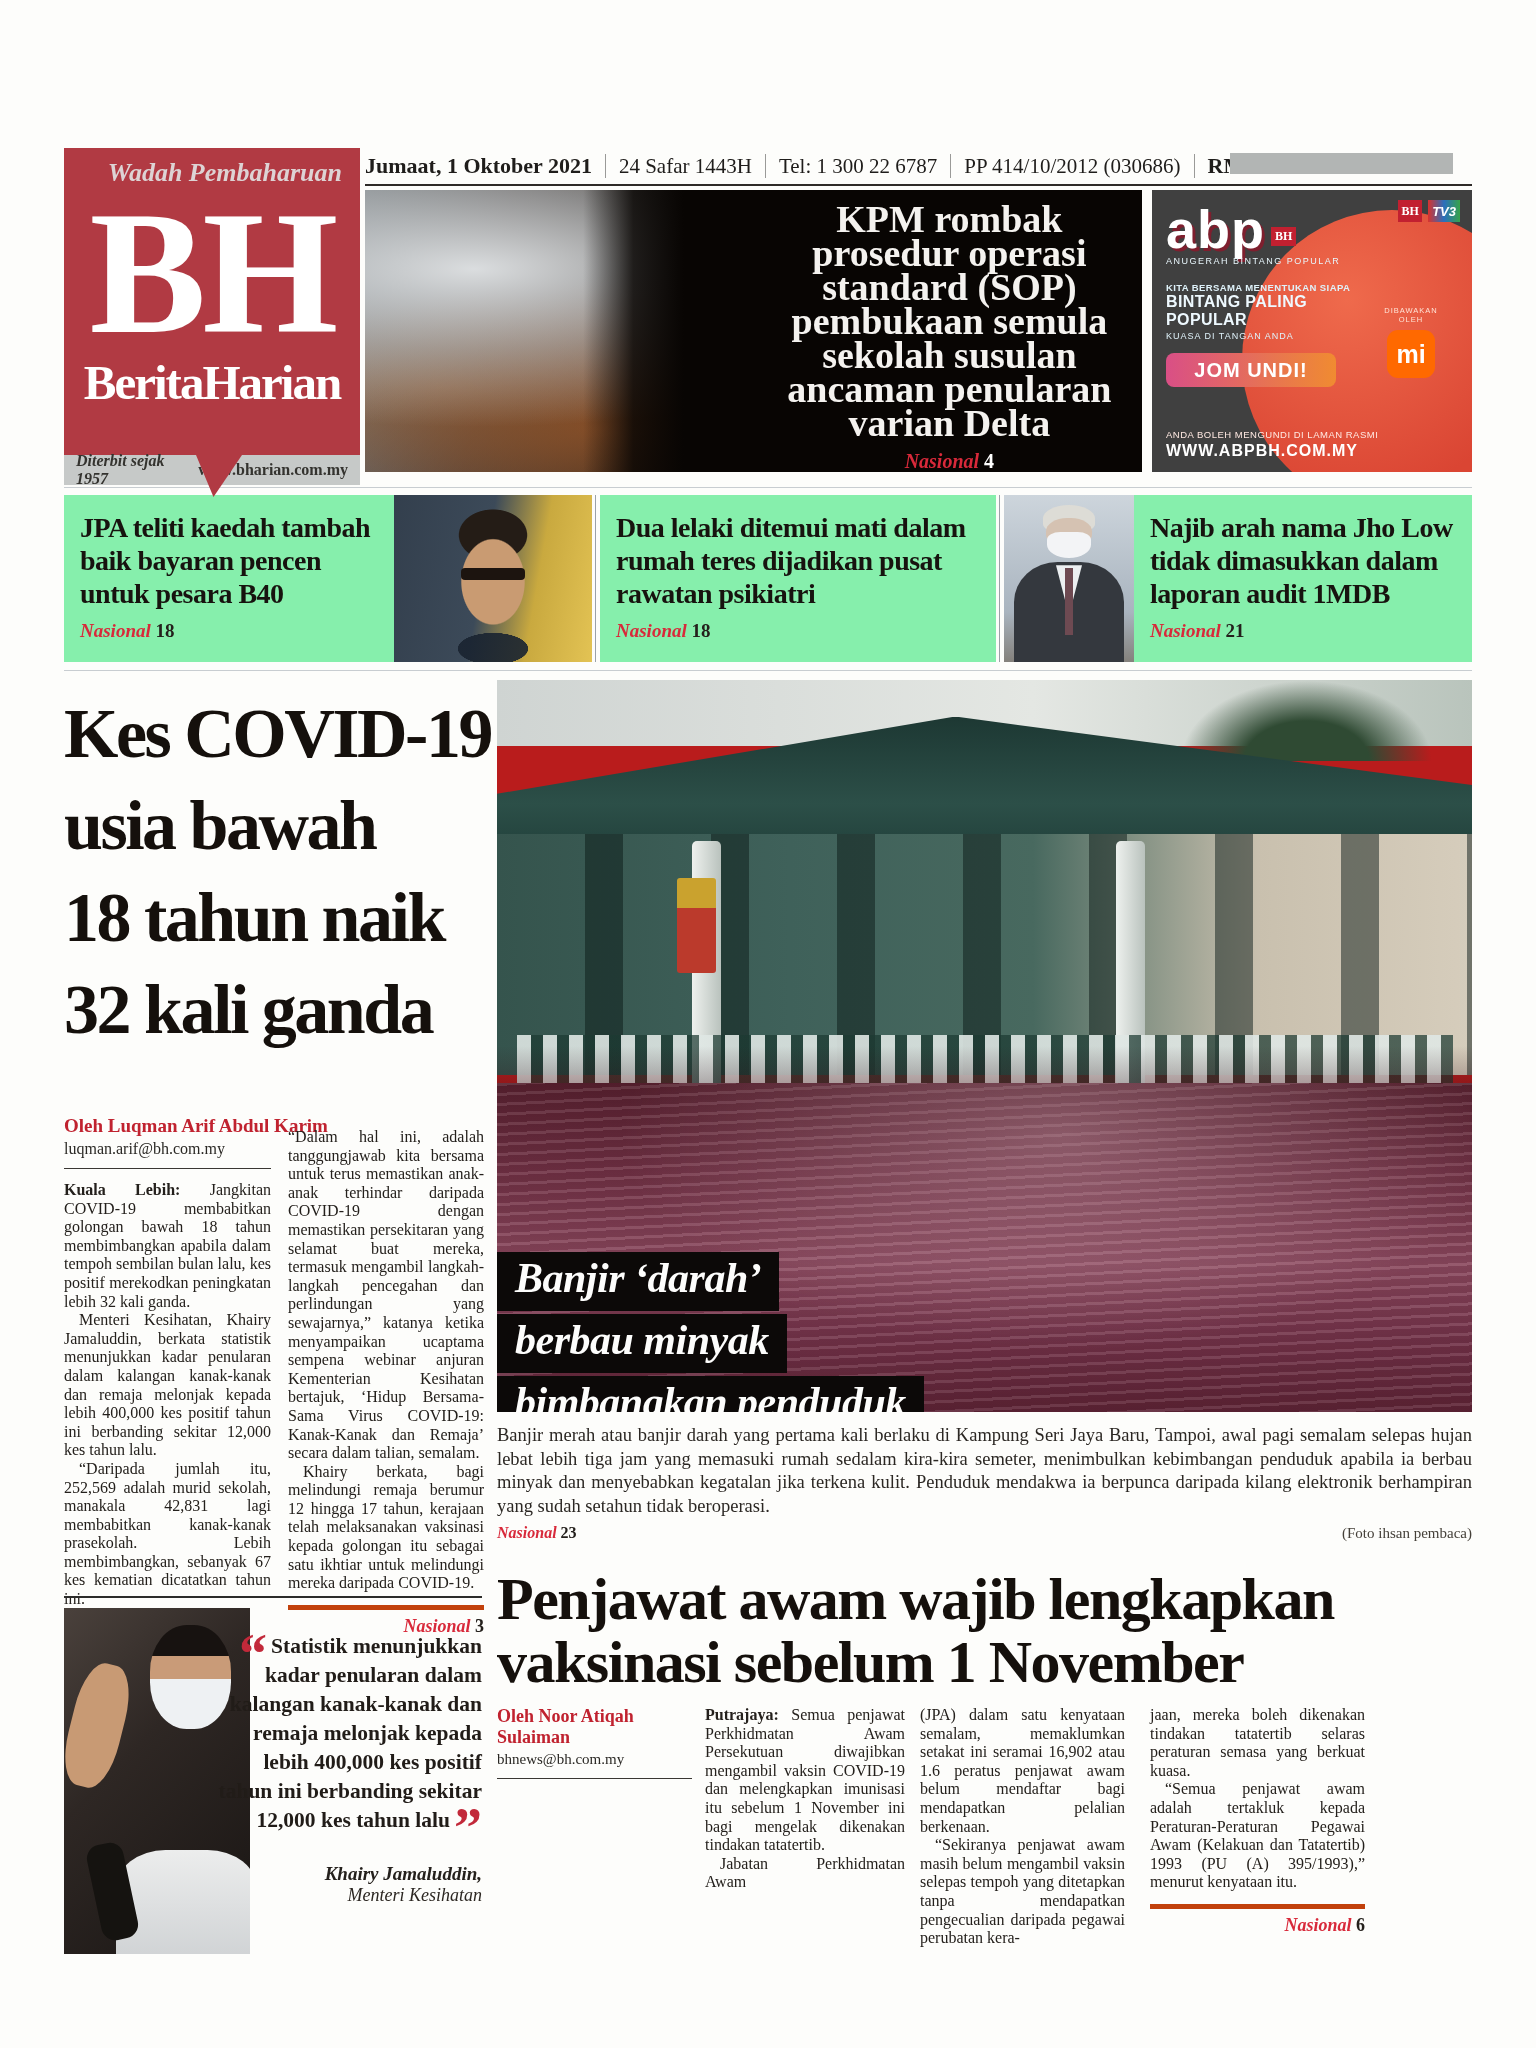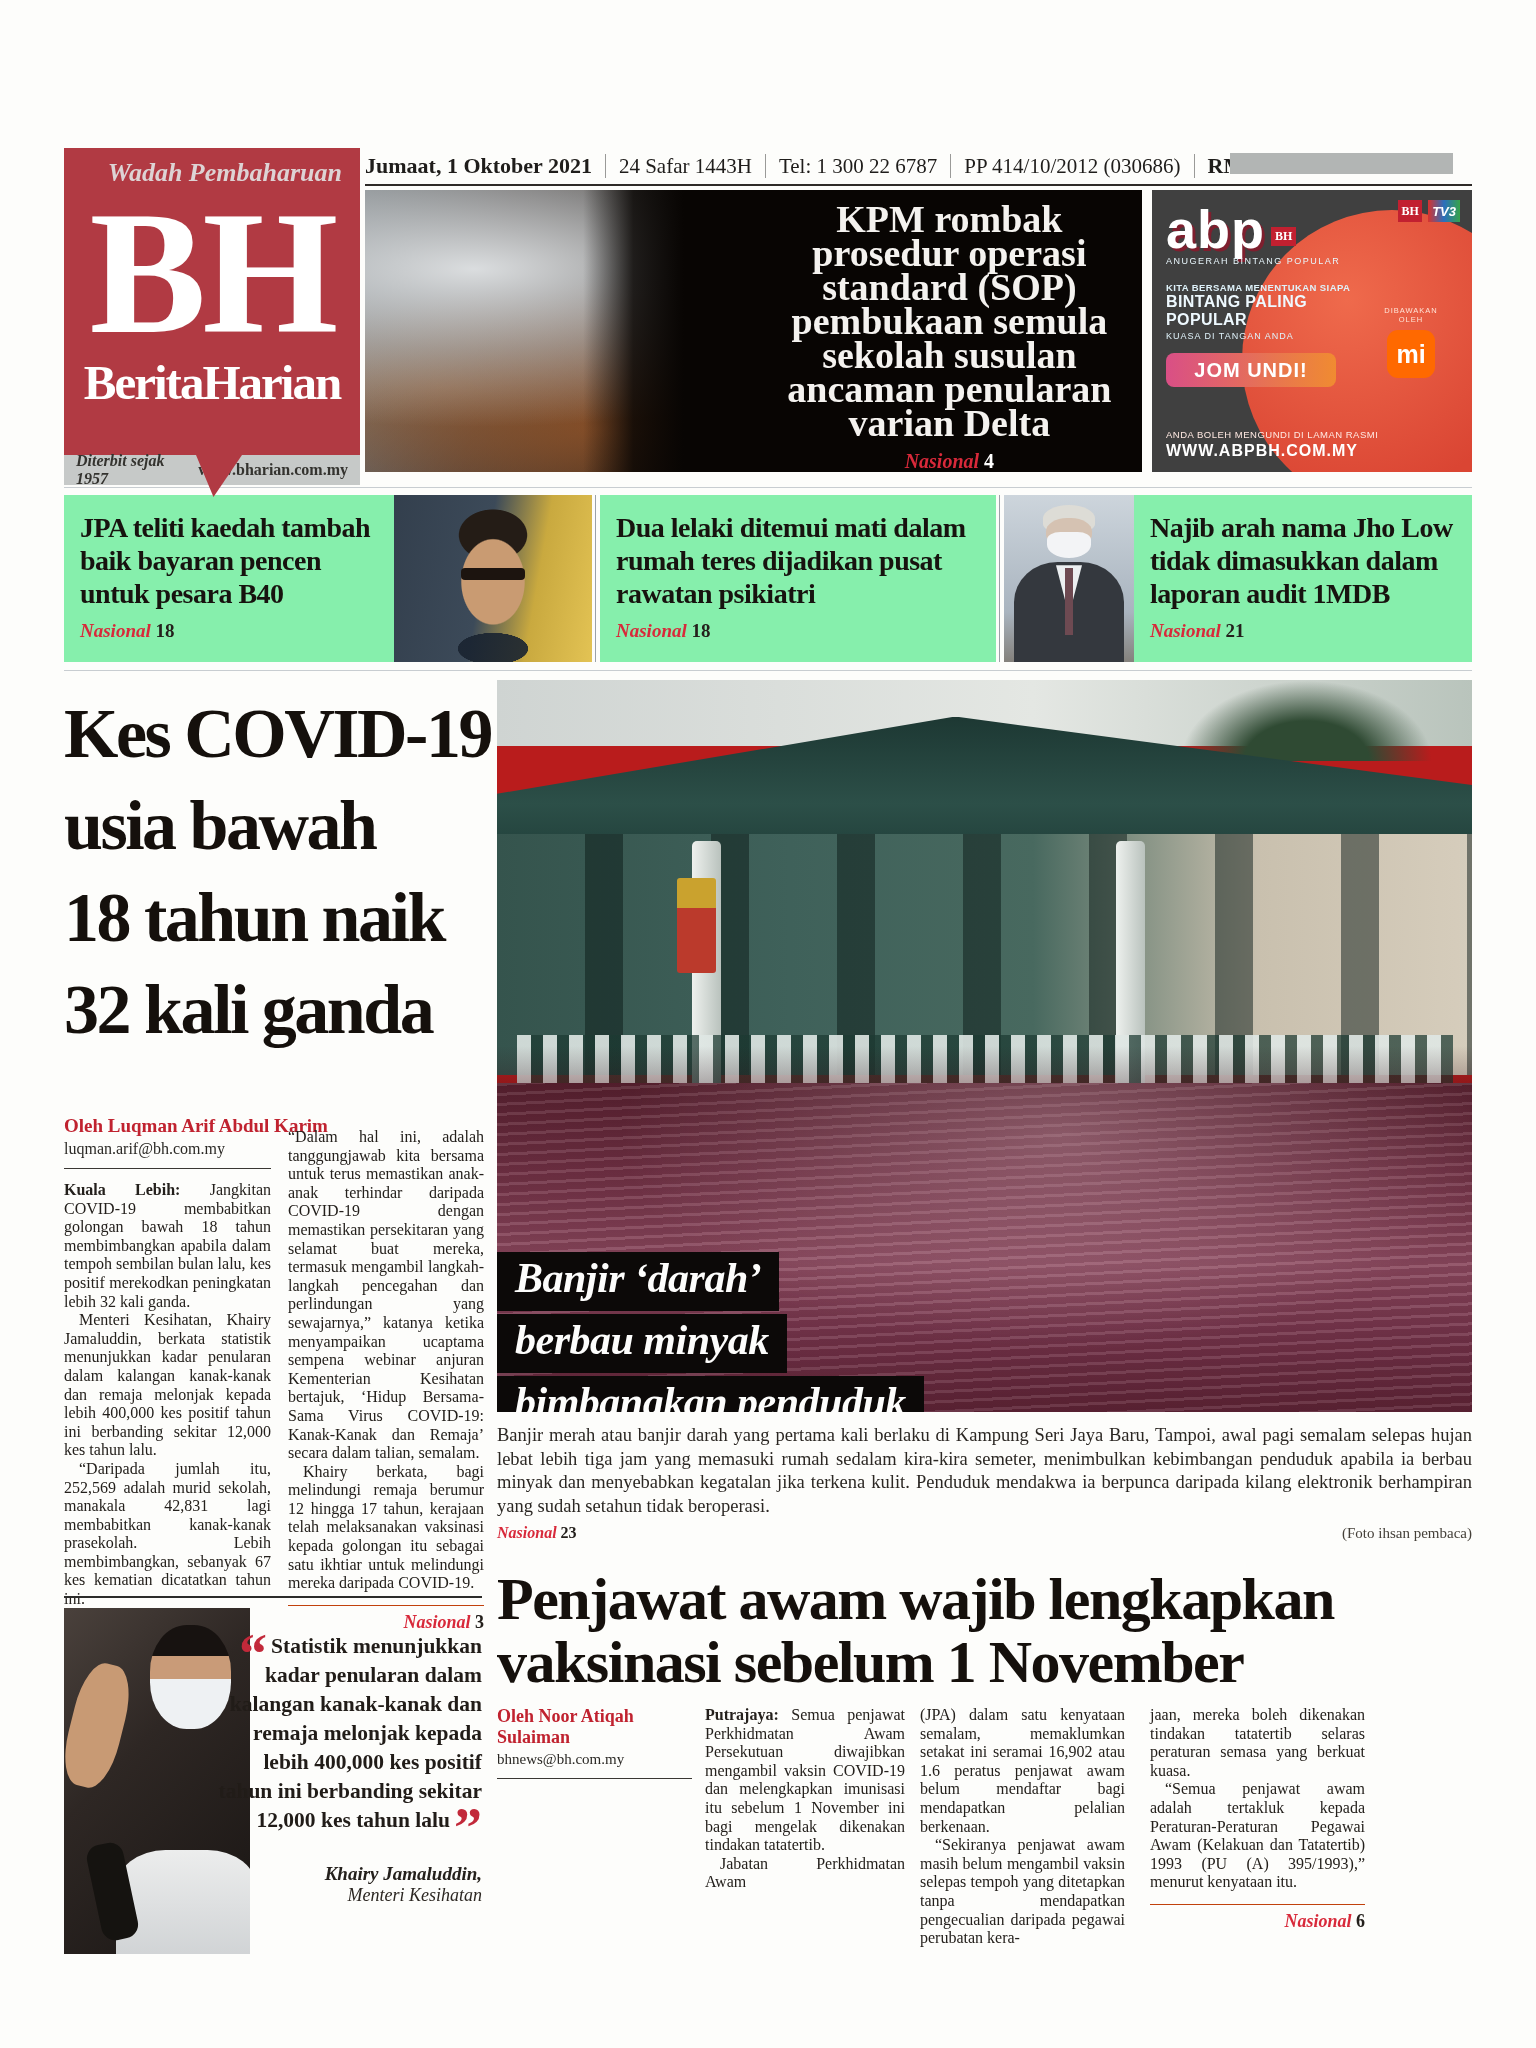--- a/index.html
+++ b/index.html
@@ -91,21 +91,21 @@
   .n-tie{position:absolute;left:47%;top:44%;width:6%;height:40%;background:#6e4a52;}
 
   
   .lead-line{font-size:70px;line-height:92px;font-weight:bold;letter-spacing:-2.5px;color:#15100c;white-space:nowrap;}
   .byline{font-size:19px;font-weight:bold;color:#c0222f;white-space:nowrap;}
   .b-email{font-size:16px;color:#2a2824;margin-top:3px;}
   .byline-rule{border-bottom:1px solid #3a3733;margin-top:10px;margin-bottom:12px;}
   .bodycol p{margin:0;font-size:16px;line-height:18.6px;text-align:justify;color:#24201c;}
   .bodycol p + p{text-indent:15px;}
   .bodycol .plead{font-weight:bold;}
-  .sectlink{border-top:1px solid #c2410c;margin-top:12px;padding-top:6px;text-align:right;font-size:18px;}
+  .sectlink{border-top:5px solid #c2410c;margin-top:12px;padding-top:6px;text-align:right;font-size:18px;}
   .sectlink .nas-page{font-weight:bold;color:#24201c;}
 
   
   .flood-photo{left:497px;top:680px;width:975px;height:732px;overflow:hidden;background:#b91c1c;}
   .fp-sky{position:absolute;left:0;top:0;width:100%;height:9%;background:linear-gradient(90deg,#cfd4d2,#e4e7e3 55%,#b9c4bc);}
   .fp-palm{position:absolute;right:4%;top:0;width:26%;height:11%;background:radial-gradient(ellipse at 50% 100%, #2f4a33 35%, transparent 70%);}
   .fp-roof{position:absolute;left:0;top:5%;width:100%;height:17%;clip-path:polygon(0 100%,0 62%,47% 0,100% 55%,100% 100%);
            background:linear-gradient(180deg,#1d3833,#2c4f48 70%,#24443e);}
   .fp-wall{position:absolute;left:0;top:21%;width:100%;height:33%;background:
            repeating-linear-gradient(90deg, transparent 0 88px, rgba(10,25,22,.5) 88px 126px),

